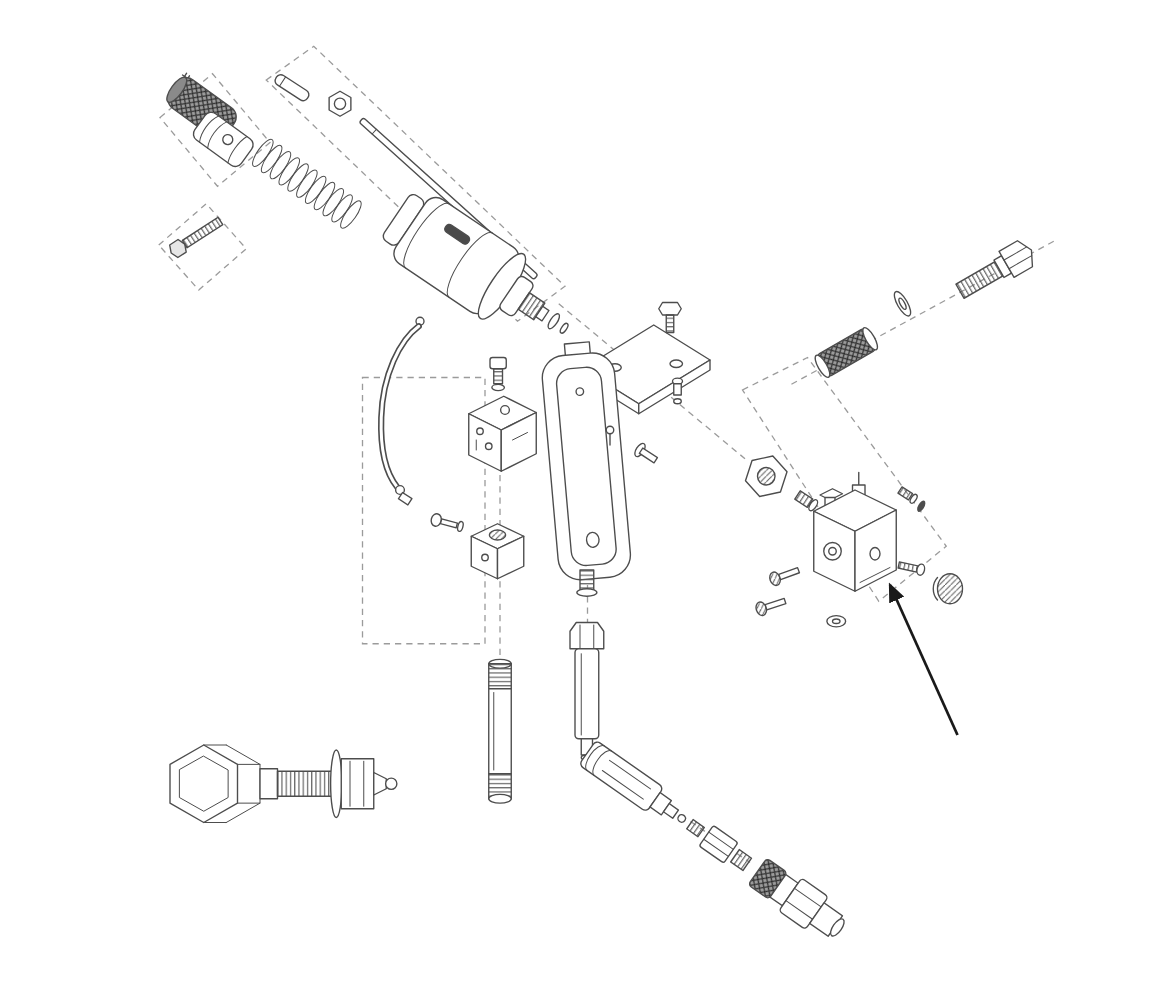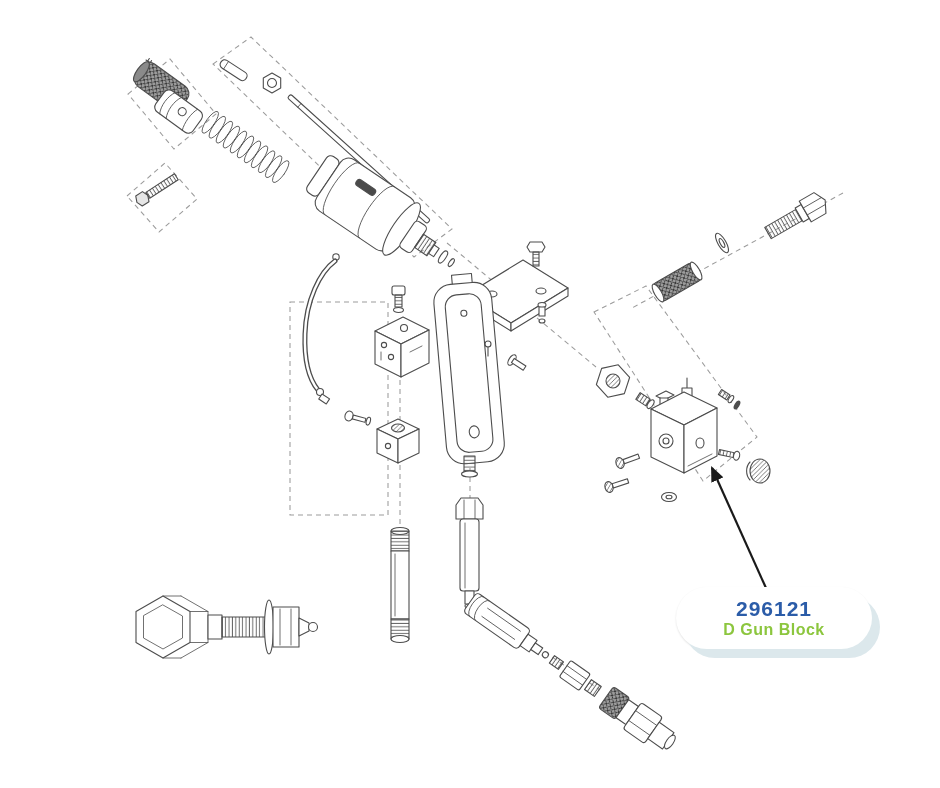--- a/index.html
+++ b/index.html
@@ -330,18 +330,14 @@
     <line class="l thin" x1="280" y1="609" x2="280" y2="645"></line>
     <line class="l thin" x1="291" y1="609" x2="291" y2="645"></line>
     <polygon class="st" fill="#fff" points="299,618 309,623 309,631 299,636"></polygon>
     <circle class="st" fill="#fff" cx="313" cy="627" r="4.5"></circle>
   </g>
 
   <line x1="766" y1="588" x2="712" y2="468" stroke="#1a1a1a" stroke-width="2.2" marker-end="url(#arrowhead)" style="stroke: rgb(26, 26, 26);"></line>
 </svg>
 
 
-<div class="callout" style="background-color: rgb(255, 255, 255);">
-  <div class="pn" style="color: rgb(43, 92, 168);">296121</div>
-  <div class="pname" style="color: rgb(140, 198, 62);">D Gun Block</div>
+
 </div>
 
-</div>
-
 </body></html>

